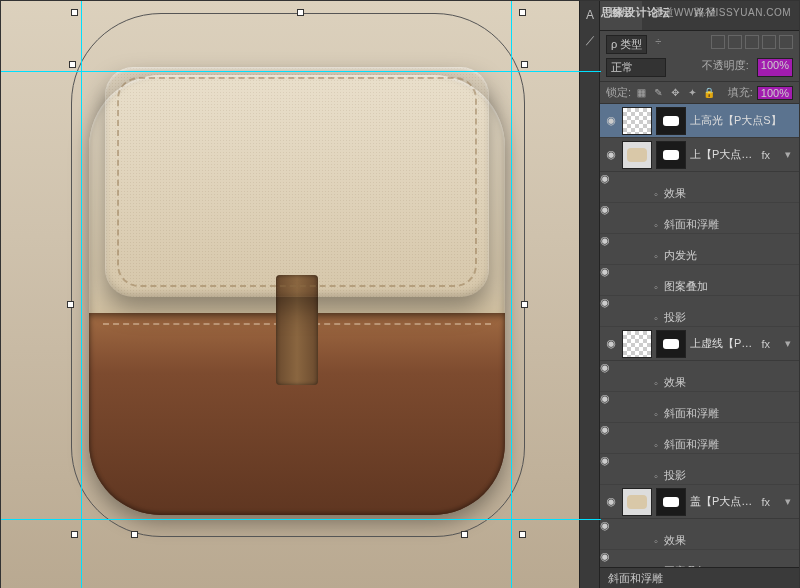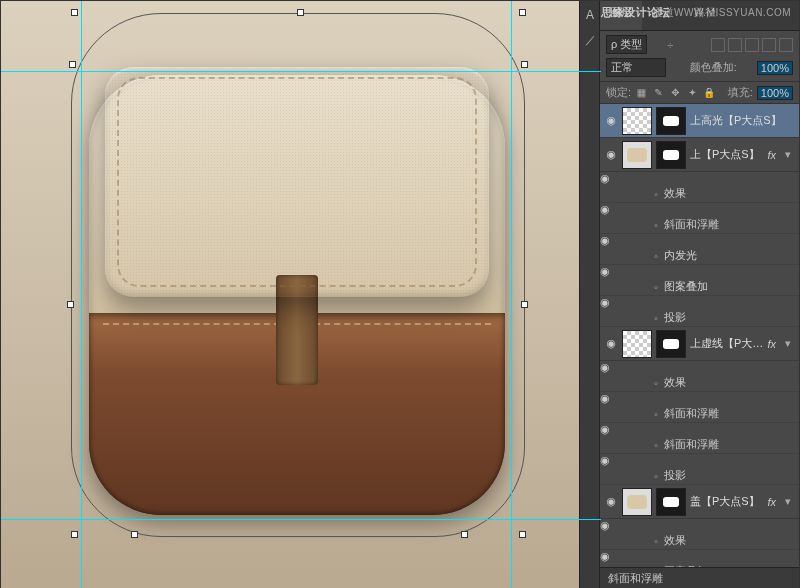--- a/index.html
+++ b/index.html
@@ -42,41 +42,41 @@
 
 .tools{position:absolute;left:578px;top:0;width:22px;height:588px;background:#3a3a3a;border-left:1px solid #222;border-right:1px solid #222;display:flex;flex-direction:column;align-items:center;padding-top:6px;gap:10px}
 .tools .ti{width:16px;height:16px;display:flex;align-items:center;justify-content:center;color:#bbb;font-size:12px}
 
 
 .panel{position:absolute;right:0;top:0;width:200px;height:588px;background:#484848;border-left:1px solid #222;display:flex;flex-direction:column}
 .tabs{display:flex;height:30px;background:#3a3a3a;border-bottom:1px solid #222}
 .tab{padding:4px 10px;color:#999;cursor:default}
 .tab.active{background:#484848;color:#ddd}
 .opts{padding:4px 6px;border-bottom:1px solid #333;display:flex;flex-direction:column;gap:4px}
-.row{display:flex;align-items:center;gap:20px}
+.row{display:flex;gap:8px}
 .sel{background:#333;border:1px solid #222;padding:1px 4px;color:#ccc;flex:0 0 auto}
 .filtericons{display:flex;gap:3px;margin-left:auto}
 .filtericons span{width:14px;height:14px;border:1px solid #666;display:inline-block}
 .lbl{color:#aaa}
-.val{background:#0c4a6e;border:1px solid #222;padding:0 3px;min-width:34px;text-align:right}
+.val{background:#a21caf;border:1px solid #222;padding:0 3px;min-width:34px;text-align:right}
 .lockrow{display:flex;align-items:center;gap:4px;padding:3px 6px;border-bottom:1px solid #333}
 .lockrow .ic{width:13px;height:13px;display:inline-flex;align-items:center;justify-content:center;color:#aaa;font-size:10px}
 
 
 .layers{flex:1;overflow:auto;background:#484848}
 .layer{display:flex;align-items:center;min-height:34px;border-bottom:1px solid #3a3a3a;padding:2px 4px;gap:4px}
 .layer.sel-row{background:#5b738f}
 .layer .eye{width:14px;text-align:center;color:#ccc;flex:0 0 14px}
 .layer .thumb{width:30px;height:28px;background:#ddd;border:1px solid #222;flex:0 0 30px;position:relative}
 .layer .thumb.trans{background:repeating-conic-gradient(#ccc 0 25%,#fff 0 50%) 0 0/8px 8px}
 .layer .thumb .mini{position:absolute;inset:6px 4px;background:#d9c8a8;border-radius:4px}
 .layer .mask{width:30px;height:28px;background:#1a1a1a;border:1px solid #222;flex:0 0 30px;display:flex;align-items:center;justify-content:center}
 .layer .mask .mshape{width:16px;height:10px;background:#fff;border-radius:3px}
 .layer .name{flex:1;white-space:nowrap;overflow:hidden;text-overflow:ellipsis;color:#ddd}
-.layer .fx{color:#ccc;font-style:italic;margin-right:5px}
+.layer .fx{color:#ccc;margin-right:11px}
 .layer .tri{color:#aaa;width:10px}
 .sub{display:flex;align-items:center;height:18px;padding-left:54px;gap:6px;border-bottom:1px solid #404040}
 .sub .dot{color:#aaa}
 .subwrap{position:relative}
 
 
 .hist{height:22px;background:#3a3a3a;border-top:1px solid #222;display:flex;align-items:center;padding:0 8px;color:#ccc}
 </style>
 </head>
 <body>
@@ -137,21 +137,21 @@
         <div class="filtericons">
           <span></span>
           <span></span>
           <span></span>
           <span></span>
           <span></span>
         </div>
       </div>
       <div class="row">
         <div class="sel" style="min-width:60px">正常</div>
-        <span class="lbl" style="margin-left:auto">颜色叠加:</span>
+        <span class="lbl" style="margin-left:auto">不透明度:</span>
         <div class="val">100%</div>
       </div>
     </div>
 
     <div class="lockrow">
       <span class="lbl">锁定:</span>
       <span class="ic">▦</span>
       <span class="ic">✎</span>
       <span class="ic">✥</span>
       <span class="ic">✦</span>

